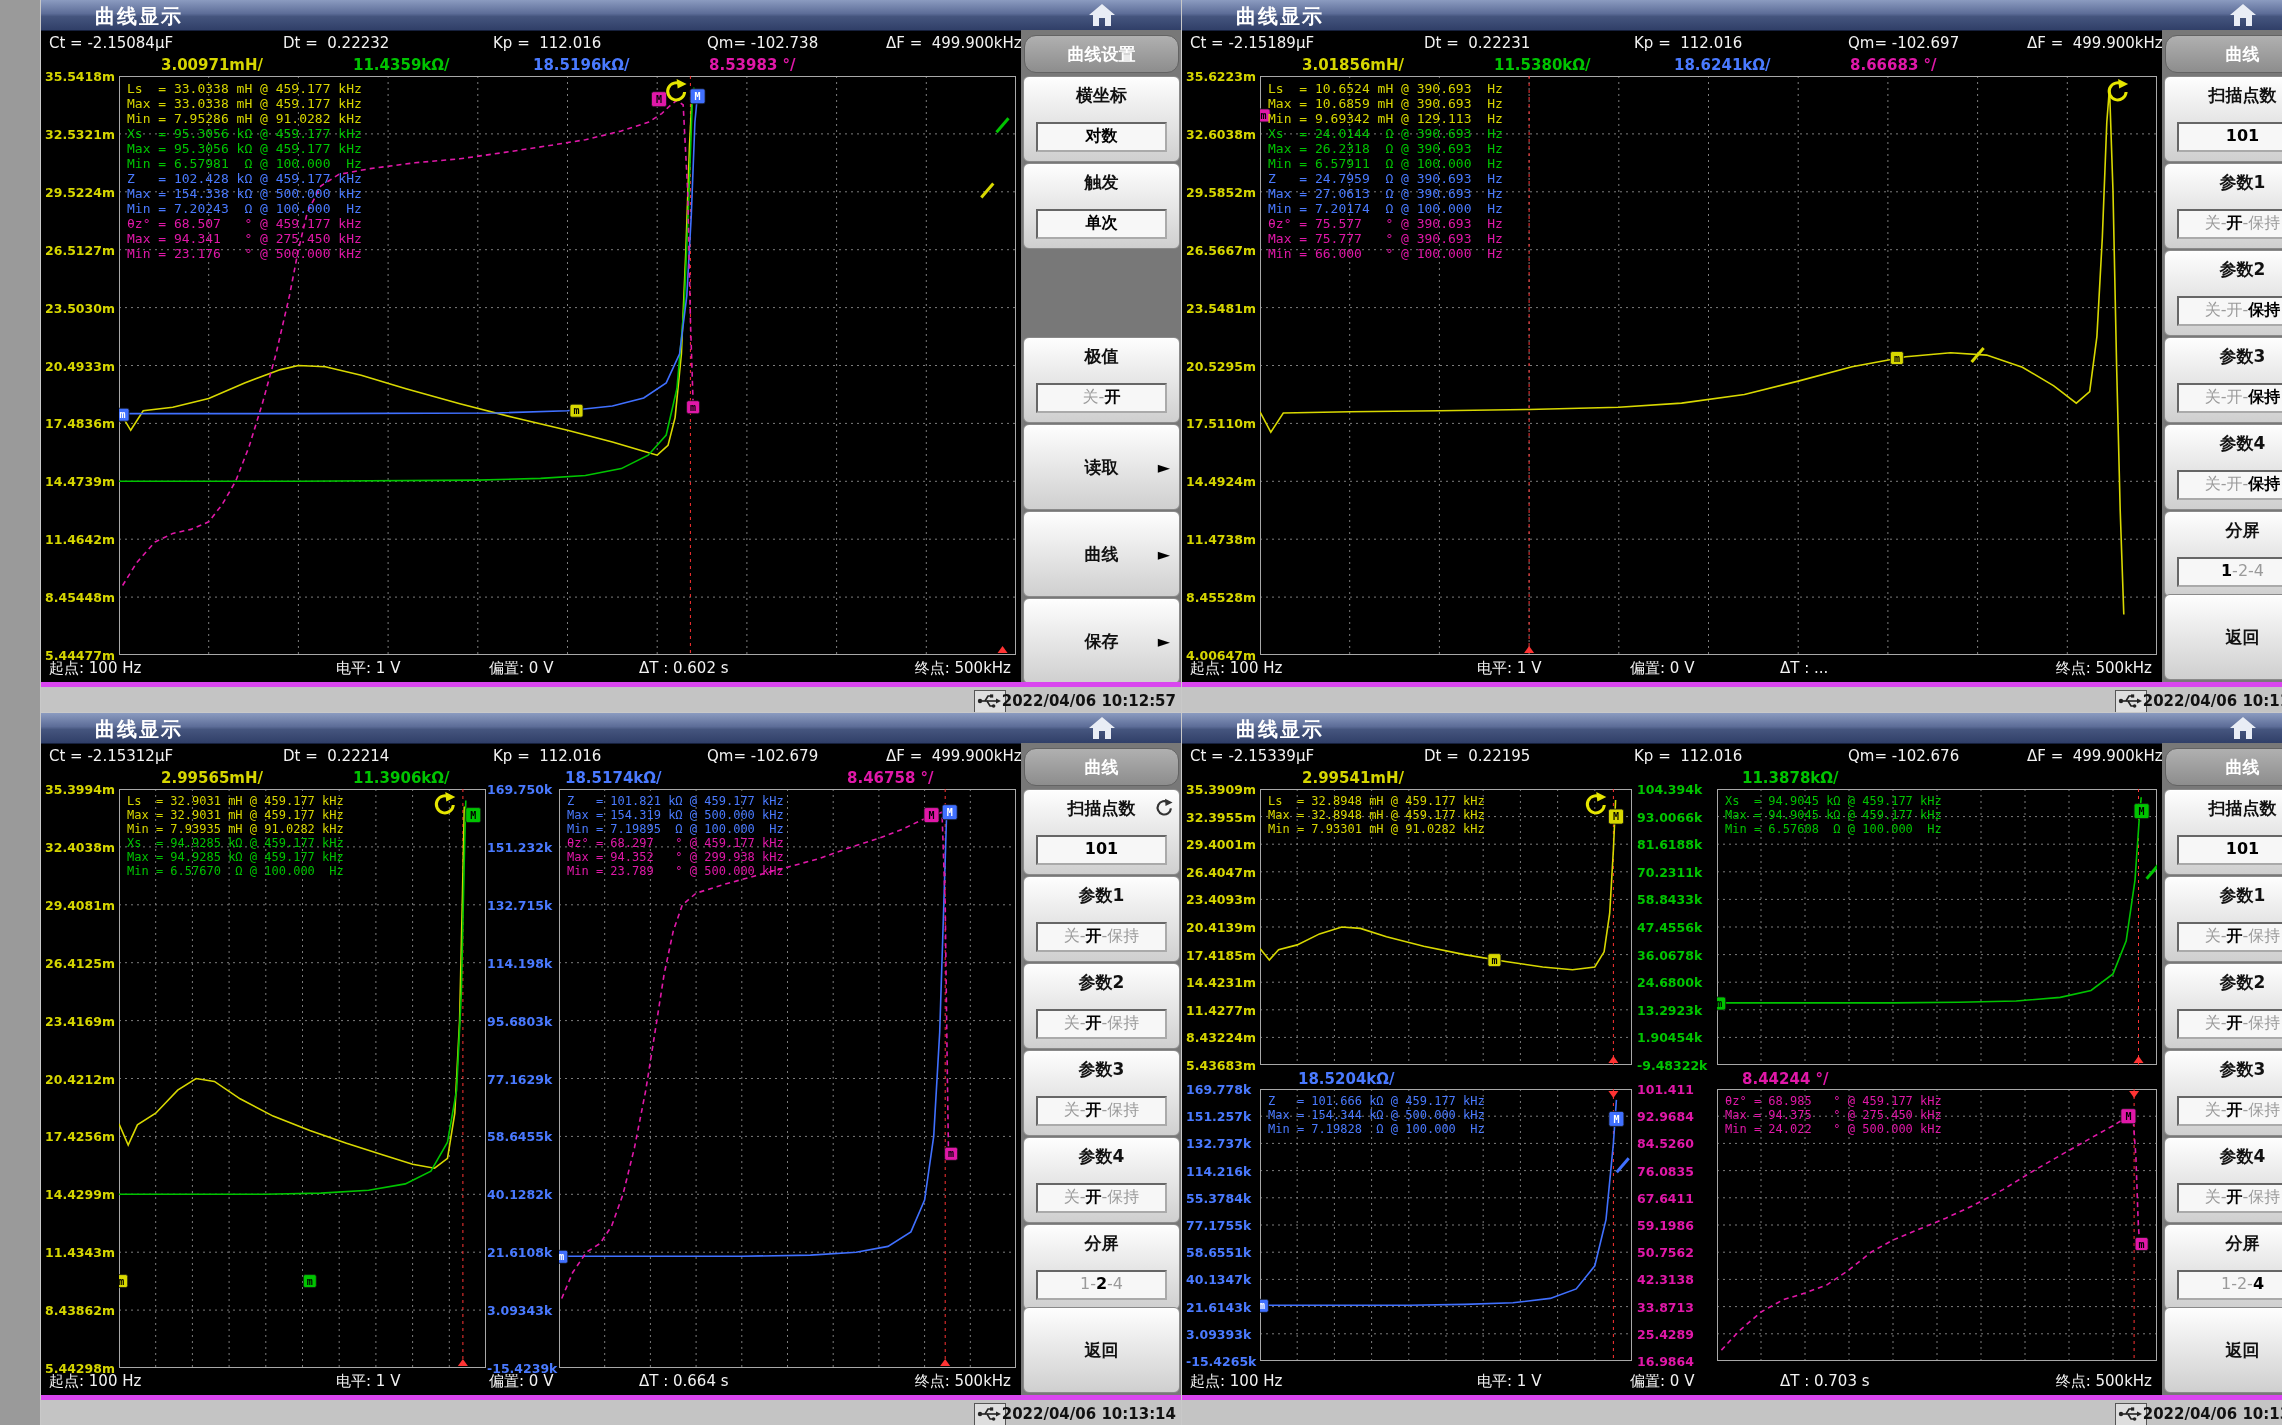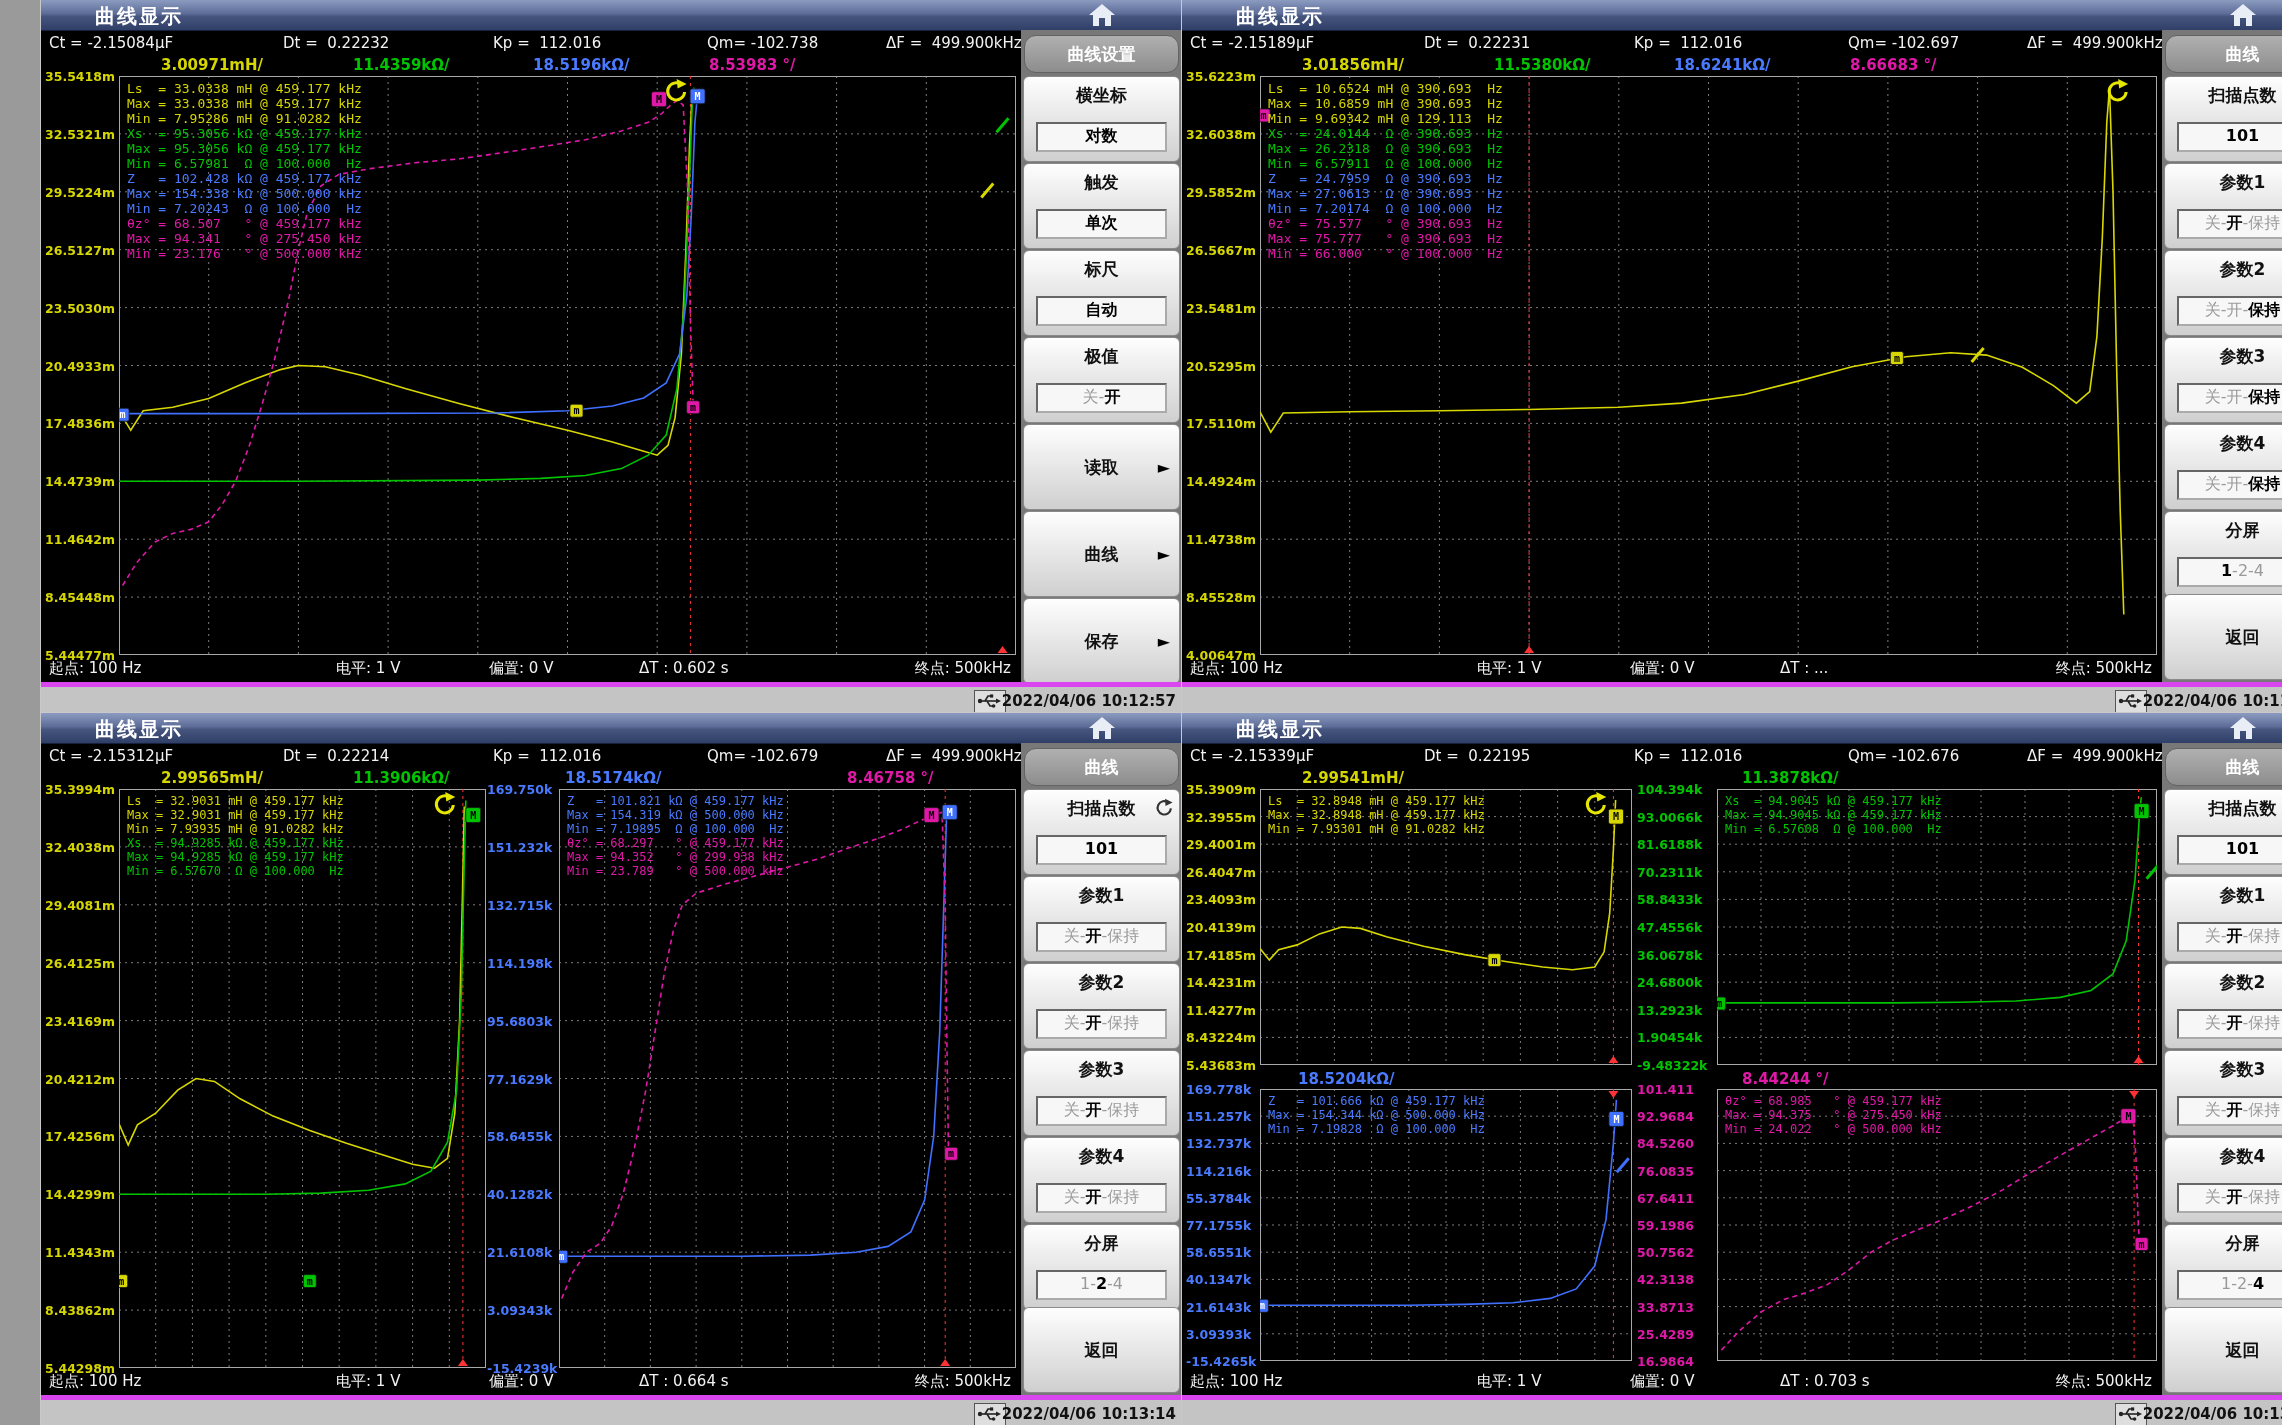--- a/index.html
+++ b/index.html
@@ -137,24 +137,20 @@
     <aside class="menu">
       <div class="menu-header">曲线设置</div>
     <div class="menu-btn" style="top: 46px;">
           <div class="lbl">横坐标</div>
           <div class="valuebox"><span class="seg-on">对数</span></div>
         </div>
         <div class="menu-btn" style="top: 133px;">
           <div class="lbl">触发</div>
           <div class="valuebox"><span class="seg-on">单次</span></div>
         </div>
-        <div class="menu-btn" style="top: 220px;">
-          <div class="lbl">标尺</div>
-          <div class="valuebox"><span class="seg-on">自动</span></div>
-        </div>
         <div class="menu-btn" style="top: 307px;">
           <div class="lbl">极值</div>
           <div class="valuebox"><span class="seg-off">关</span><span class="seg-off">-</span><span class="seg-on">开</span></div>
         </div>
         <div class="menu-btn" style="top: 394px;">
           <div class="lbl mid">读取</div>
           <span class="arrow">►</span>
         </div>
         <div class="menu-btn" style="top: 481px;">
           <div class="lbl mid">曲线</div>

